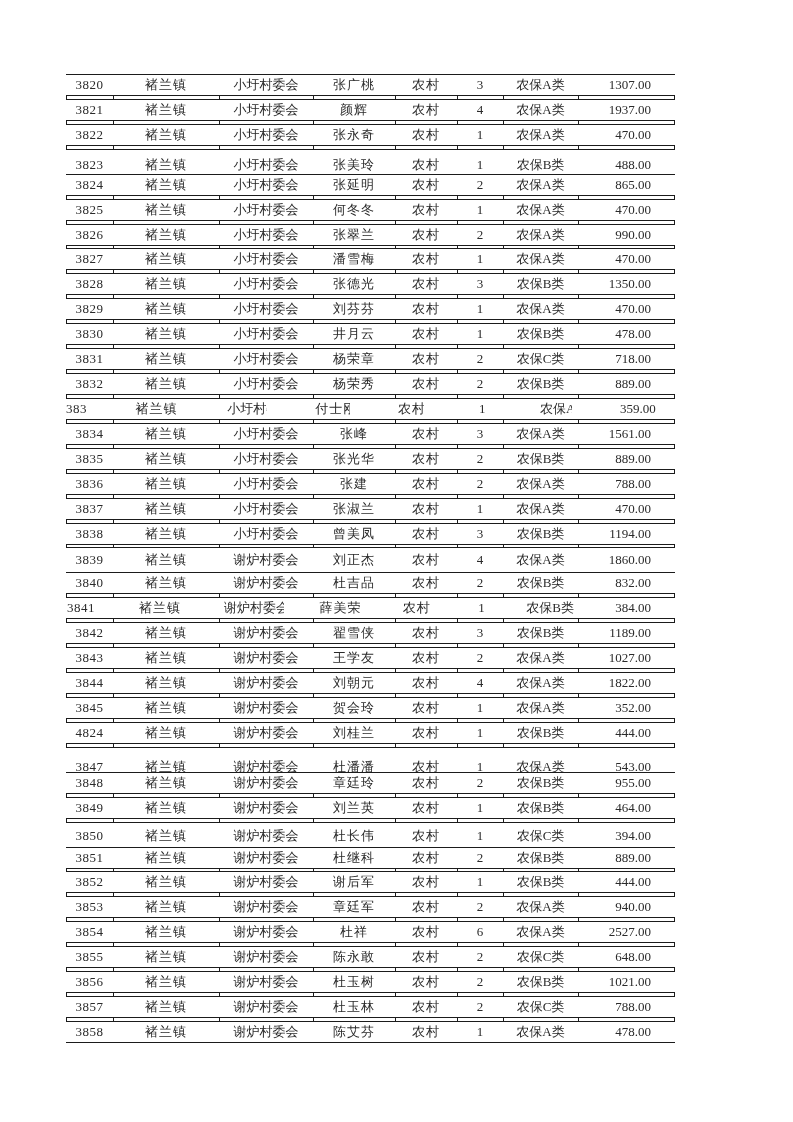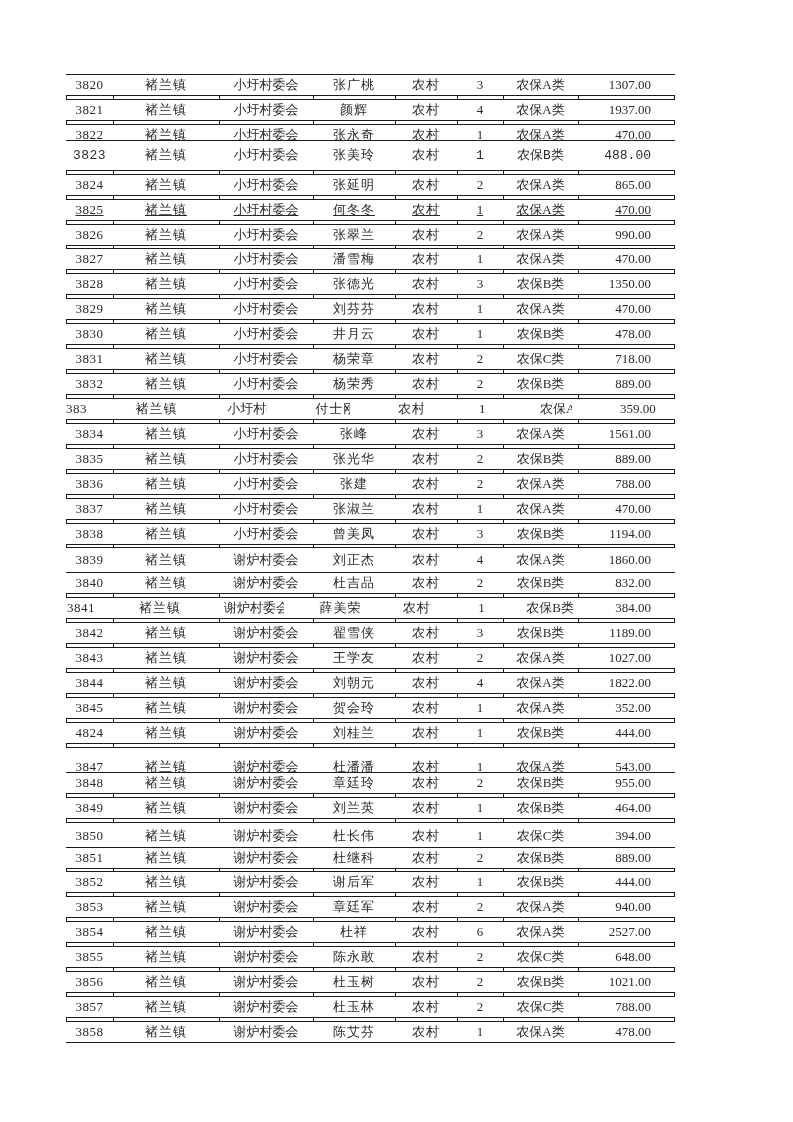--- a/index.html
+++ b/index.html
@@ -98,41 +98,41 @@
       <div class="trow" style="top: 50px; height: 22px;">
         <div class="tcell c0">3822</div>
         <div class="tcell c1">褚兰镇</div>
         <div class="tcell c2">小圩村委会</div>
         <div class="tcell c3">张永奇</div>
         <div class="tcell c4">农村</div>
         <div class="tcell c5">1</div>
         <div class="tcell c6">农保A类</div>
         <div class="tcell c7">470.00</div>
       </div>
-      <div class="trow" style="top: 66px; height: 31px; font-family: Liberation Mono, monospace;">
+      <div class="trow" style="top: 75px; height: 31px;">
         <div class="tcell c0">3823</div>
         <div class="tcell c1">褚兰镇</div>
         <div class="tcell c2">小圩村委会</div>
         <div class="tcell c3">张美玲</div>
         <div class="tcell c4">农村</div>
         <div class="tcell c5">1</div>
         <div class="tcell c6">农保B类</div>
         <div class="tcell c7">488.00</div>
       </div>
       <div class="trow" style="top: 100px; height: 22px;">
         <div class="tcell c0">3824</div>
         <div class="tcell c1">褚兰镇</div>
         <div class="tcell c2">小圩村委会</div>
         <div class="tcell c3">张延明</div>
         <div class="tcell c4">农村</div>
         <div class="tcell c5">2</div>
         <div class="tcell c6">农保A类</div>
         <div class="tcell c7">865.00</div>
       </div>
-      <div class="trow" style="top: 125px; height: 22px; text-decoration: underline;">
+      <div class="trow" style="top: 125px; height: 22px;">
         <div class="tcell c0">3825</div>
         <div class="tcell c1">褚兰镇</div>
         <div class="tcell c2">小圩村委会</div>
         <div class="tcell c3">何冬冬</div>
         <div class="tcell c4">农村</div>
         <div class="tcell c5">1</div>
         <div class="tcell c6">农保A类</div>
         <div class="tcell c7">470.00</div>
       </div>
       <div class="trow" style="top: 150px; height: 22px;">

